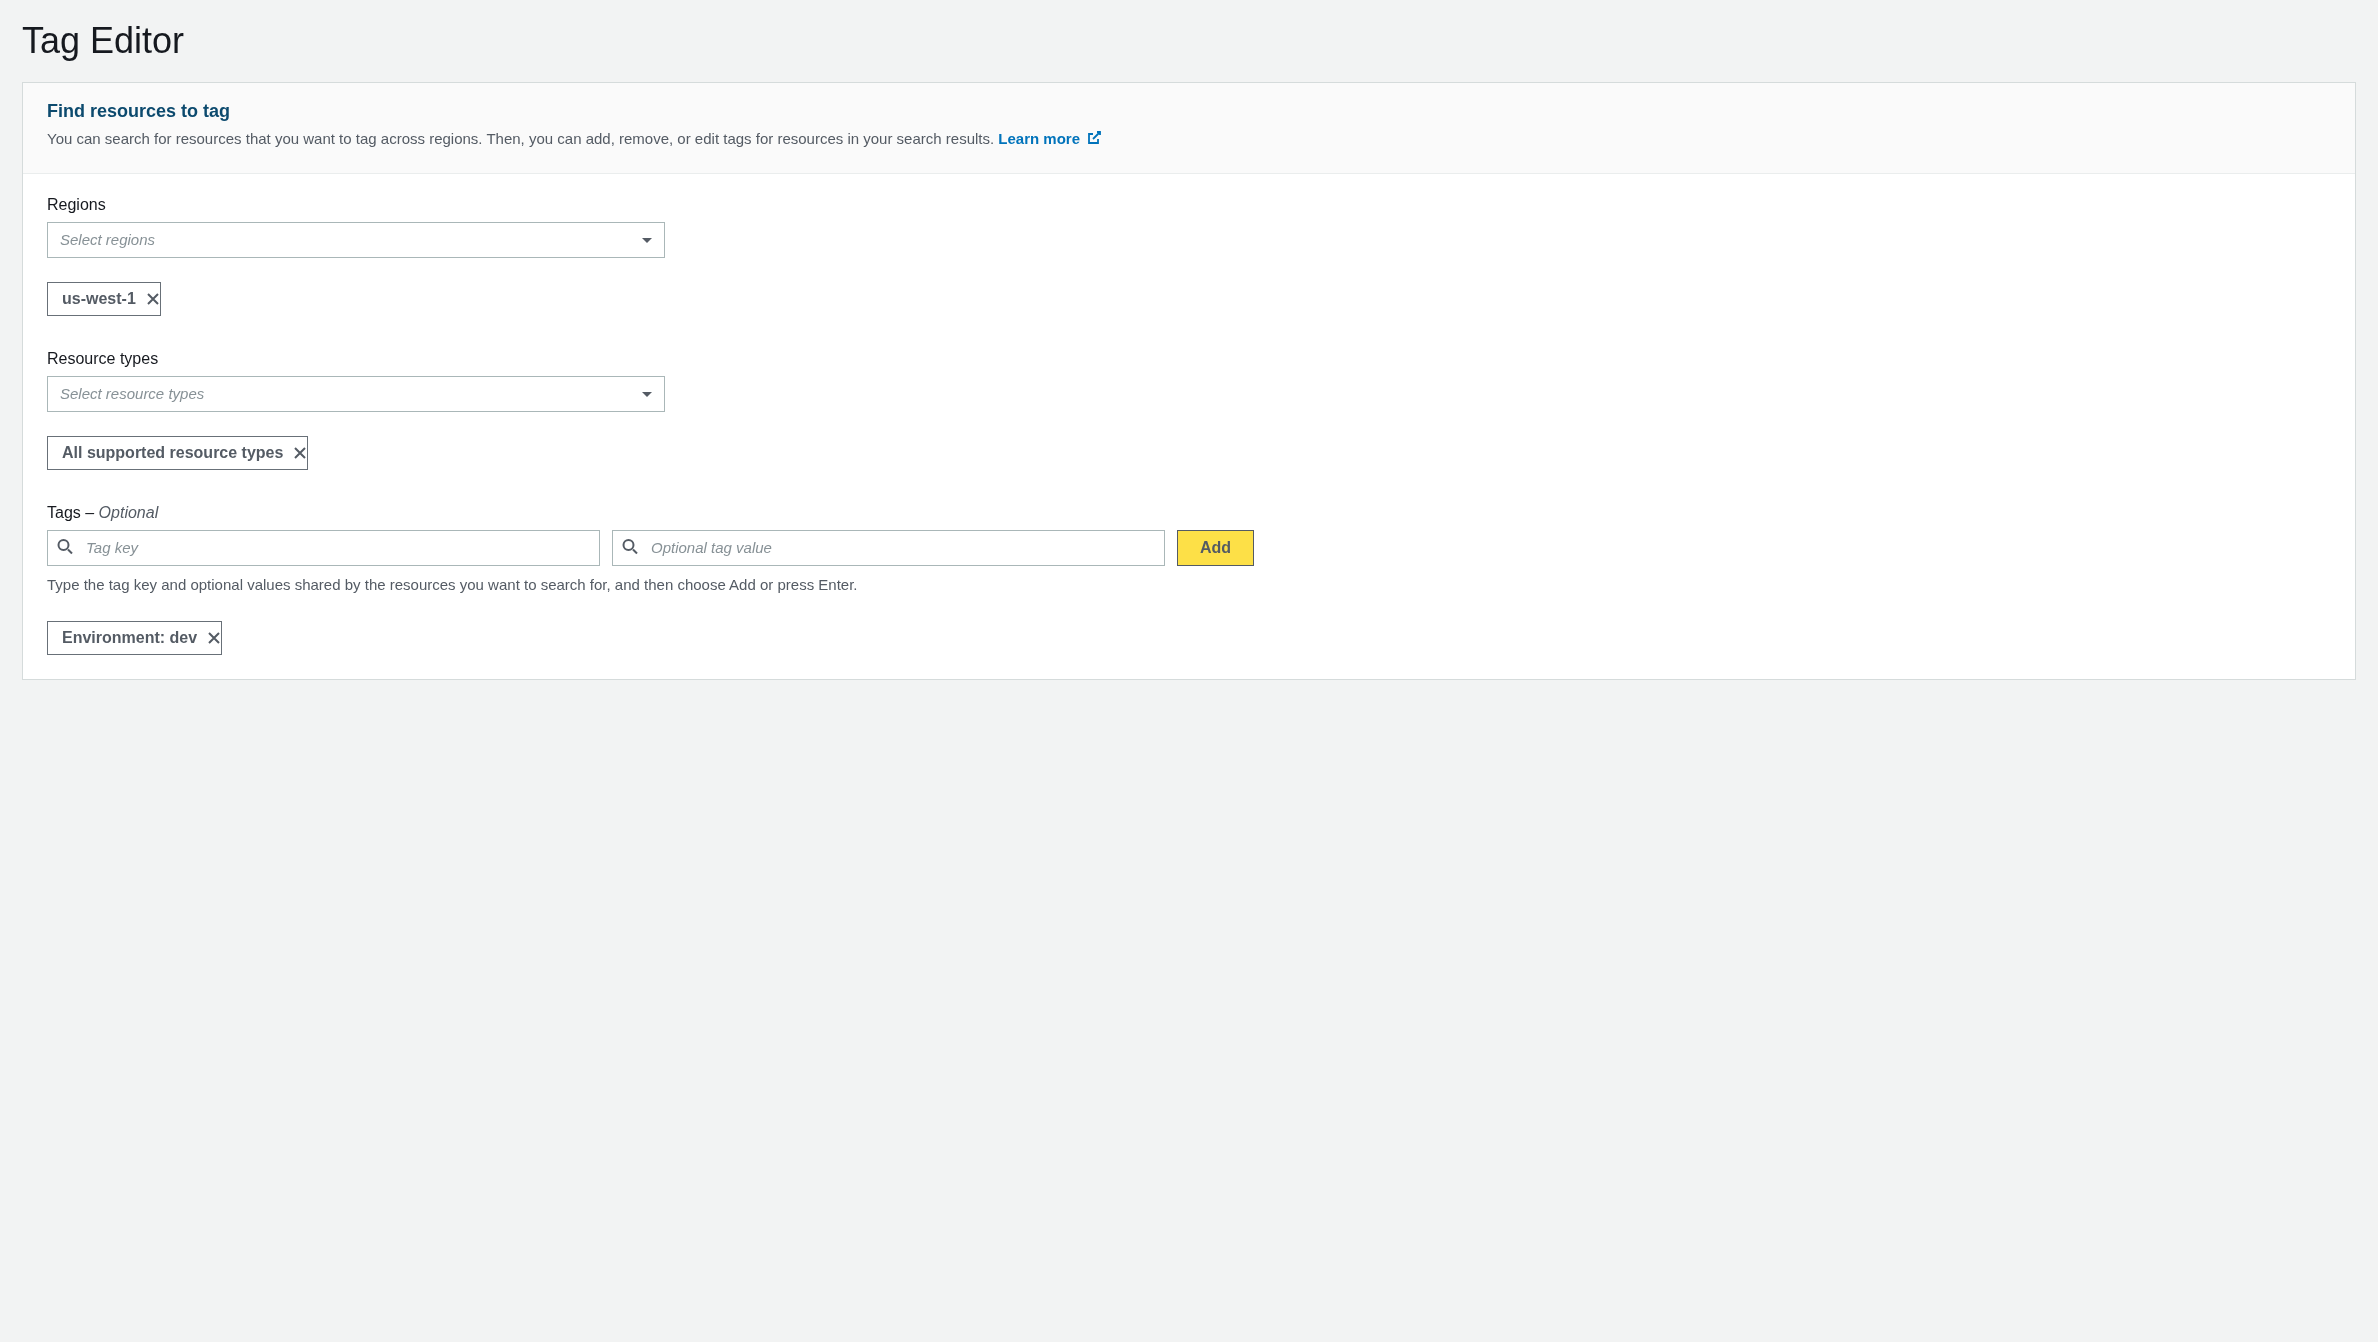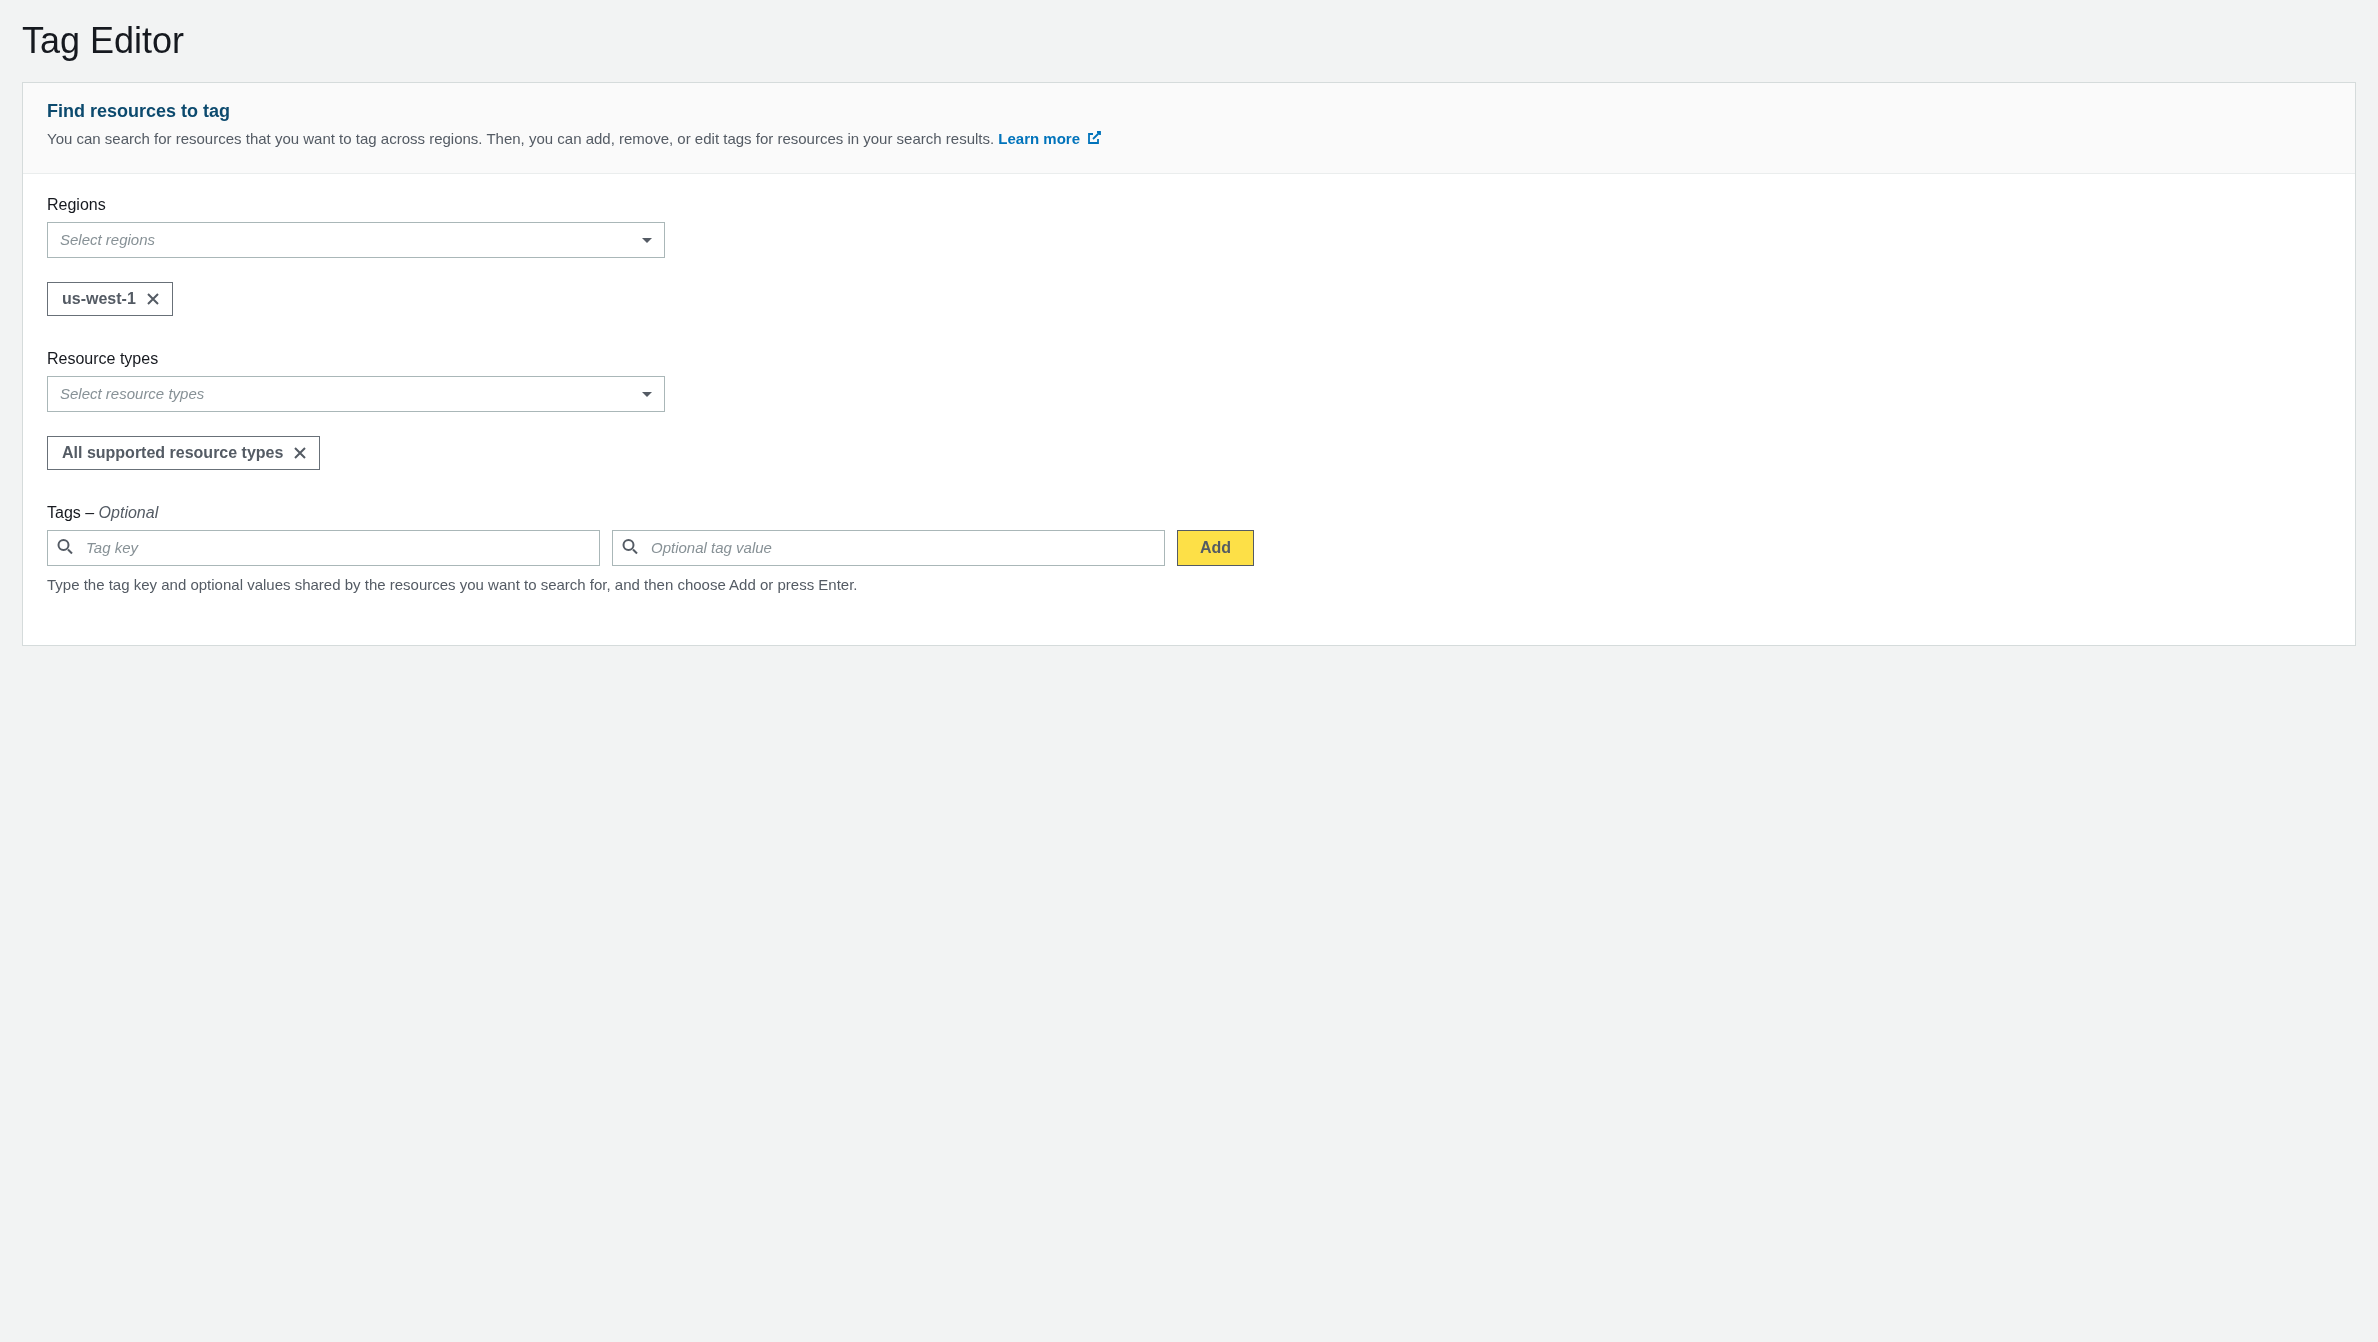--- a/index.html
+++ b/index.html
@@ -94,21 +94,21 @@
       pointer-events: none;
     }
     .chip-row {
       margin-top: 24px;
     }
     .chip {
       display: inline-flex;
       align-items: center;
       border: 1px solid #687078;
       background: #ffffff;
-      padding: 7px 12px 7px 14px;
+      padding: 7px 0 7px 14px;
       font-size: 16px;
       font-weight: 700;
       color: #545b64;
       cursor: default;
     }
     .chip-close {
       margin-left: 10px;
       cursor: pointer;
       display: inline-flex;
       align-items: center;
@@ -264,18 +264,28 @@
               <svg width="16" height="16" viewBox="0 0 16 16" fill="none" stroke="#545b64" stroke-width="2">
                   <circle cx="6.5" cy="6.5" r="5"></circle>
                   <path d="M11 11l4 4"></path>
                 </svg>
             </span>
             <input type="text" class="search-input" placeholder="Optional tag value" style="">
           </div>
           <button class="add-button">Add</button>
         </div>
         <p class="help-text">Type the tag key and optional values shared by the resources you want to search for, and then choose Add or press Enter.</p>
+        <div>
+          <span class="chip">
+            <span>Environment: dev</span>
+            <span class="chip-close">
+              <svg width="14" height="14" viewBox="0 0 14 14" stroke="#545b64" stroke-width="2">
+                  <path d="M2 2l10 10M12 2L2 12"></path>
+                </svg>
+            </span>
+          </span>
+        </div>
       </div>
 
 
     </div>
   </div>
 </div>
 
 </body></html>

